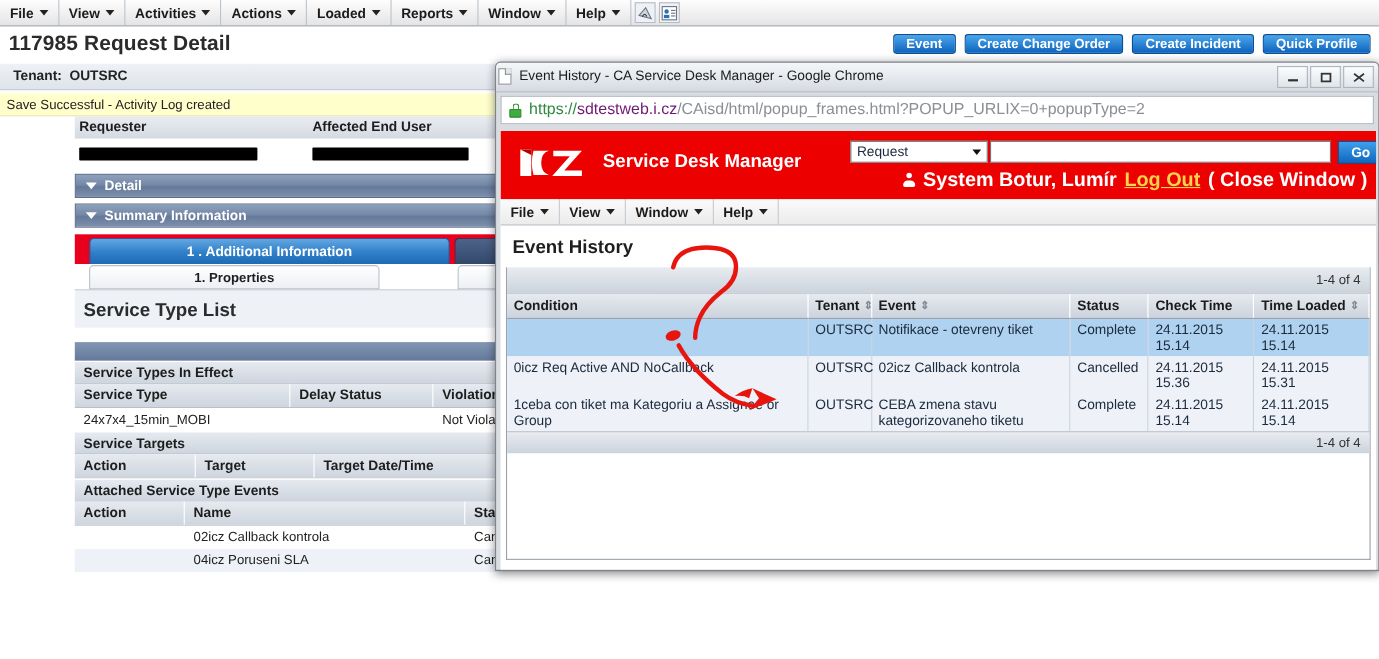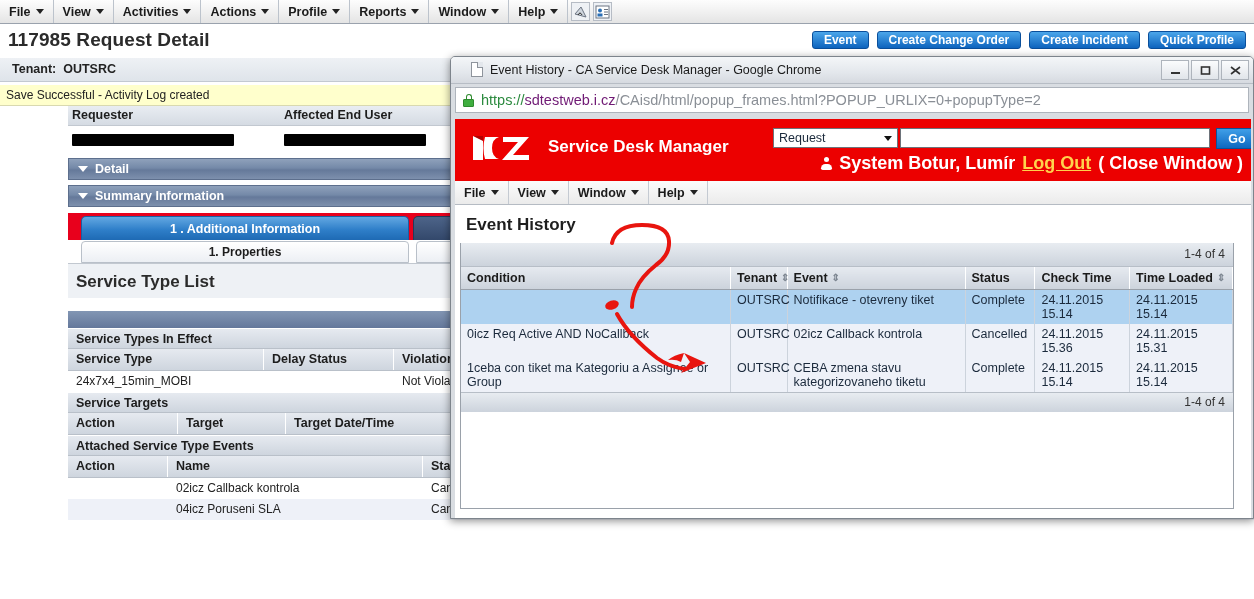--- a/index.html
+++ b/index.html
@@ -71,21 +71,21 @@
     border-radius:5px 5px 0 0; border:1px solid #1a5fa4; border-bottom:none;
     color:#fff; font-size:12.5px; font-weight:bold; display:flex; align-items:center; justify-content:center;
   }
   .tab-main2 {
     position:absolute; left:345px; top:3px; width:120px; height:24px;
     background: linear-gradient(to bottom,#4d6489 0%, #33486b 100%);
     border-radius:5px 5px 0 0; border:1px solid #26395a; border-bottom:none;
   }
   .subtabstrip { height:24px; background:#fff; position:relative; border-bottom:1px solid #c2c8d0; padding-left:13px; }
   .subtab {
-    position:absolute; left:13px; top:1px; width:328px; height:22px;
+    position:absolute; left:13px; top:1px; width:264px; height:22px;
     background: linear-gradient(to bottom,#ffffff,#eceff4);
     border:1px solid #b9c0c9; border-radius:4px 4px 0 0;
     font-size:12px; font-weight:bold; color:#1d1d1d;
     display:flex; align-items:center; justify-content:center;
   }
   .subtab2 { position:absolute; left:348px; top:1px; width:120px; height:22px;
     background: linear-gradient(to bottom,#ffffff,#eceff4); border:1px solid #b9c0c9; border-radius:4px 4px 0 0; }
 
   .big-heading { font-size:17px; font-weight:bold; color:#2b2b2b; padding:8px 0 6px 8px; background:#eef1f5; }
   .white-gap { height:13px; background:#fff; }
@@ -107,21 +107,21 @@
     border:1px solid #7d848c;
     border-radius:5px 5px 0 0;
     box-shadow:0 2px 9px rgba(0,0,0,.45);
     overflow:hidden;
   }
   .chrome-titlebar {
     height:27px; position:relative;
     background: linear-gradient(to bottom,#f4f6f8 0%, #e3e7ec 60%, #d6dae0 100%);
     border-bottom:1px solid #b7bdc5;
   }
-  .chrome-tab-label { position:absolute; left:20px; top:5px; display:flex; align-items:center; gap:7px;
+  .chrome-tab-label { position:absolute; left:2px; top:5px; display:flex; align-items:flex-start; gap:7px;
      font-size:12.5px; color:#1b1b1b; }
   .doc-ico { width:12px;height:15px;background:#fff;border:1px solid #8e949c; position:relative; }
   .doc-ico:after{content:"";position:absolute;right:-1px;top:-1px;width:5px;height:5px;background:#e3e7ec;border-left:1px solid #8e949c;border-bottom:1px solid #8e949c;}
   .win-btns { position:absolute; right:4px; top:3px; display:flex; gap:2px; }
   .win-btn { width:28px;height:20px; border:1px solid #aeb4bc; background:linear-gradient(to bottom,#fbfcfd,#e1e5ea);
      display:flex;align-items:center;justify-content:center; font-size:11px; color:#333; }
   .chrome-omnibox {
     height:26px; margin:3px 4px 0 4px; background:#fff; border:1px solid #aeb4bc;
     display:flex; align-items:center; gap:7px; padding-left:7px; font-size:14.5px;
   }
@@ -157,21 +157,21 @@
   .person-ico { width:11px;height:13px;position:relative; }
   .person-ico .h{position:absolute;top:0;left:3px;width:5px;height:5px;border-radius:50%;background:#fff;}
   .person-ico .b{position:absolute;bottom:0;left:0;width:11px;height:6px;border-radius:5px 5px 2px 2px;background:#fff;}
   .logout { color:#ffd24d; text-decoration:underline; }
   .closew { color:#fff; }
 
   .sdm-menubar { height:24px; background:linear-gradient(to bottom,#fbfbfb,#ebebeb);
      border-bottom:1px solid #b5bbc3; display:flex; }
   .sdm-menubar .mi { display:flex;align-items:center;gap:5px;padding:0 9px;font-size:12.5px;font-weight:bold;color:#1b1b1b;border-right:1px solid #c4cad2; }
 
-  .eh-wrap { padding:6px 17px 0 5px; height:313px; }
+  .eh-wrap { padding:6px 5px 0 5px; height:313px; }
   .eh-title { font-size:17px; font-weight:bold; color:#1e1e1e; padding:4px 0 8px 6px; }
   .eh-box { border:1px solid #9aa1aa; border-top:none; height:266px; background:#fff; position:relative; }
   .eh-toolbar { height:24px; background:linear-gradient(to bottom,#e8ecf1,#ccd3dc); border-bottom:1px solid #b7bec7;
      position:relative; }
   .eh-count { position:absolute; right:8px; top:4px; font-size:12px; color:#333; }
   .eh-table { width:100%; border-collapse:collapse; table-layout:fixed; }
   .eh-table th {
     background:linear-gradient(to bottom,#e6eaf0,#ccd3dc);
     border-bottom:1px solid #9aa1aa; border-right:1px solid #fff;
     font-size:12.5px; font-weight:bold; color:#1b1b1b; text-align:left;
@@ -206,21 +206,21 @@
         </div>
       <div class="mi">
           <span>Activities</span>
           <i class="caret"></i>
         </div>
       <div class="mi">
           <span>Actions</span>
           <i class="caret"></i>
         </div>
       <div class="mi">
-          <span>Profile</span>
+          <span>Loaded</span>
           <i class="caret"></i>
         </div>
       <div class="mi">
           <span>Reports</span>
           <i class="caret"></i>
         </div>
       <div class="mi">
           <span>Window</span>
           <i class="caret"></i>
         </div>

